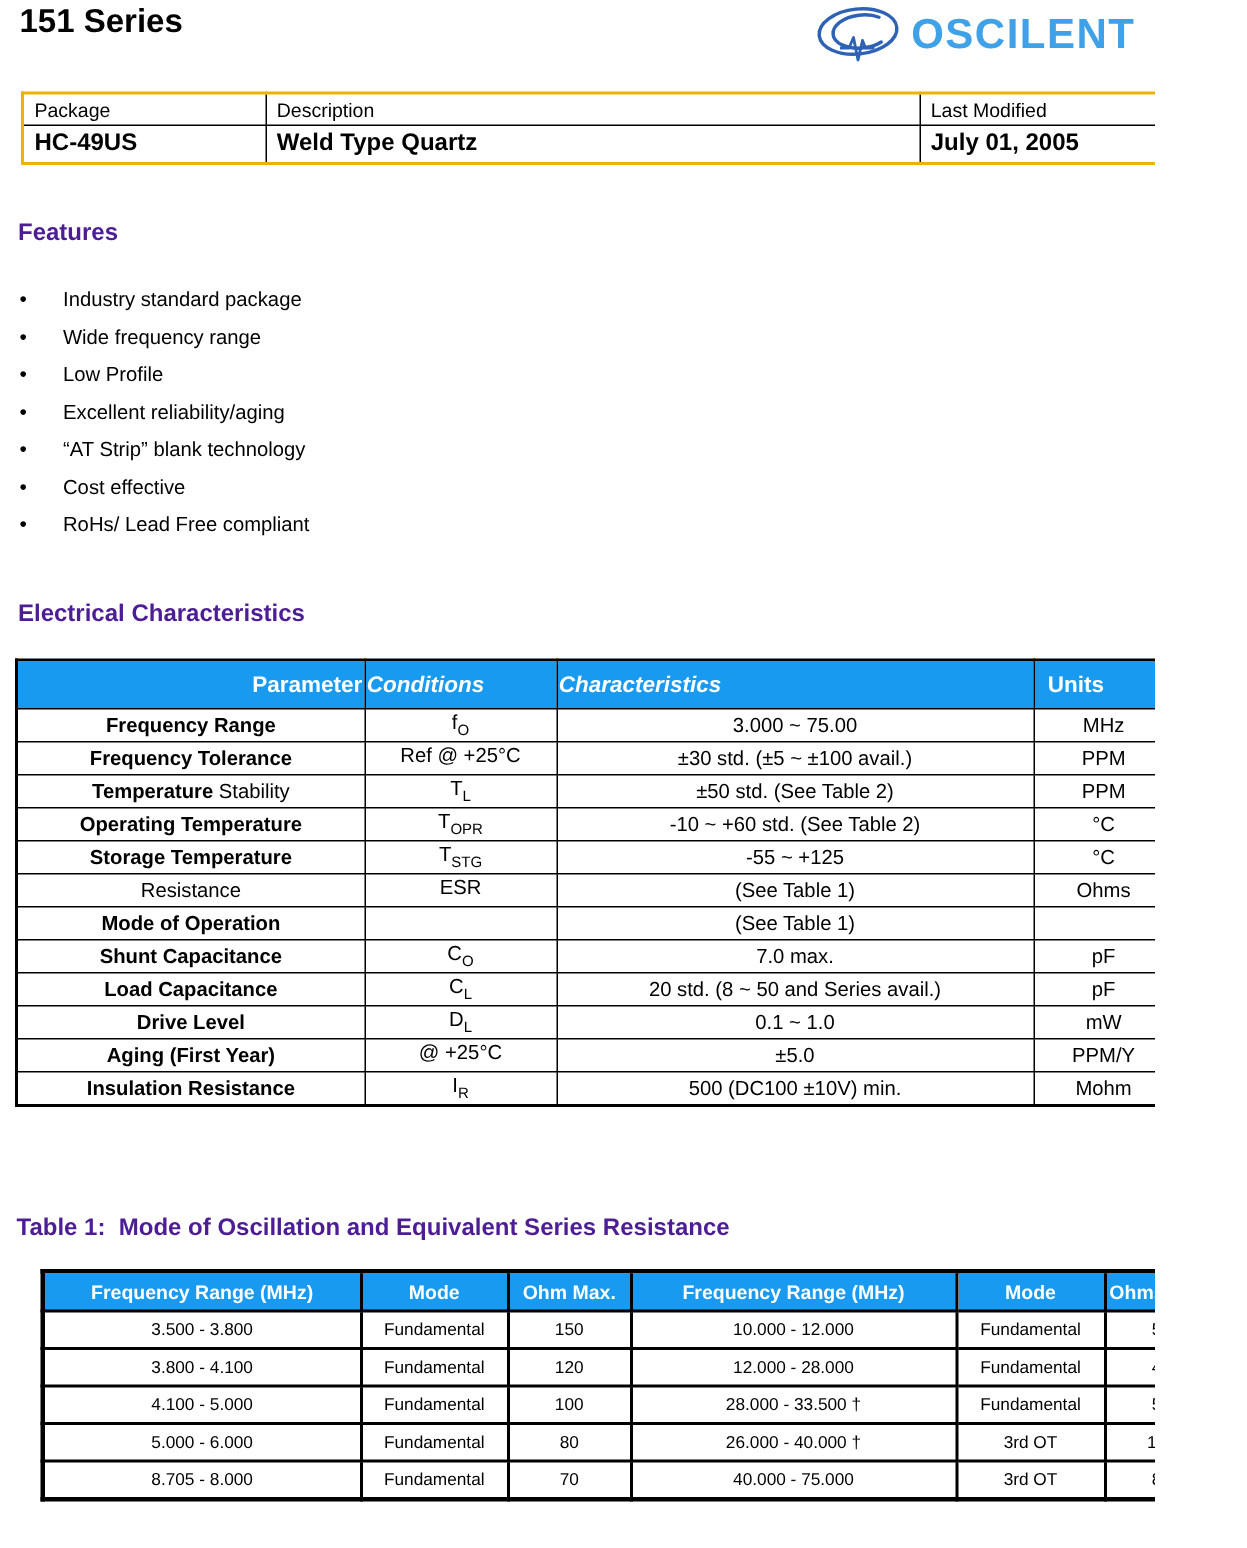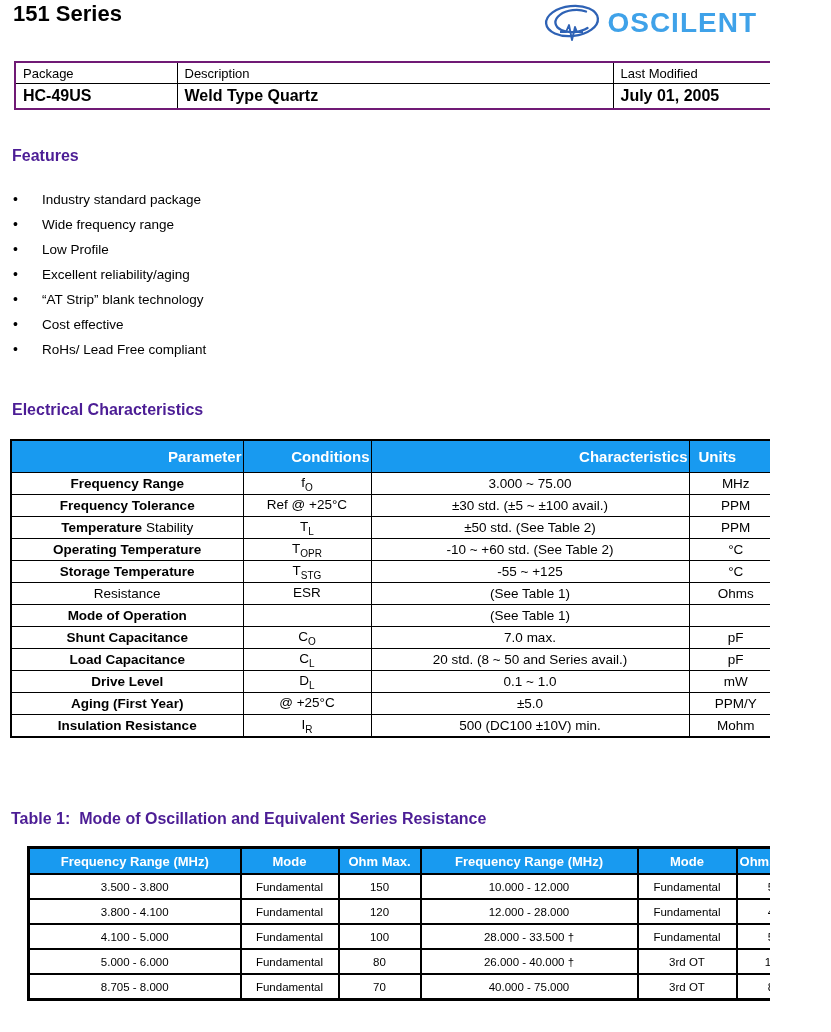--- a/index.html
+++ b/index.html
@@ -12,21 +12,21 @@
   .doc-title {
     position:absolute; left:13px; top:1px; margin:0;
     font-size:22px; font-weight:bold; color:#000;
   }
   .logo { position:absolute; top:2px; right:13px; display:flex; align-items:center; gap:3px; }
   .logo-text { font-size:28px; font-weight:bold; color:#3FA2E9; letter-spacing:1px; }
 
   
   table.info {
     position:absolute; left:14px; top:61px; width:779px;
-    border-collapse:collapse; table-layout:fixed; border:2px solid #701a75;
+    border-collapse:collapse; table-layout:fixed; border:2px solid #eab308;
   }
   table.info td { border:1.4px solid #000; padding:0 0 0 7px; text-align:left; overflow:hidden; }
   table.info tr.hdr td { height:20px; font-size:13px; font-weight:normal; }
   table.info tr.val td { height:24px; font-size:16px; font-weight:bold; }
 
   
   .sec-h { position:absolute; margin:0; font-size:16px; font-weight:bold; color:#4c1d95; }
   #features-h { left:12px; top:147px; }
   ul.features { position:absolute; left:13px; top:187px; margin:0; padding:0; list-style:none; }
   ul.features li { position:relative; padding-left:29px; height:25px; line-height:25px; font-size:13.5px; }
@@ -35,21 +35,21 @@
   
   #elec-h { left:12px; top:401px; }
   table.elec {
     position:absolute; left:10px; top:439px; width:772px;
     border-collapse:collapse; table-layout:fixed; border:2.5px solid #000;
   }
   table.elec th, table.elec td { border:1.6px solid #000; overflow:hidden; }
   table.elec thead th { background:#189AF0; color:#fff; height:29px; font-size:15px; font-weight:bold; }
   table.elec thead th.h-param { text-align:right; padding-left:10px; }
   table.elec thead th.h-cond,
-  table.elec thead th.h-char { text-align:right; }
+  table.elec thead th.h-char { text-align:left;font-style:italic; }
   table.elec thead th.h-units { text-align:left; padding-left:9px; }
   table.elec tbody td { height:21px; text-align:center; font-size:13.5px; padding:0 20px; }
   td.c-param { font-size:14px; }
   td.c-param .pb { font-weight:bold; }
   td.c-cond { font-size:14px; }
   td.c-cond sub { font-size:10px; }
 
   
   #t1-h { left:11px; top:810px; white-space:pre-wrap; }
   table.t1 {

